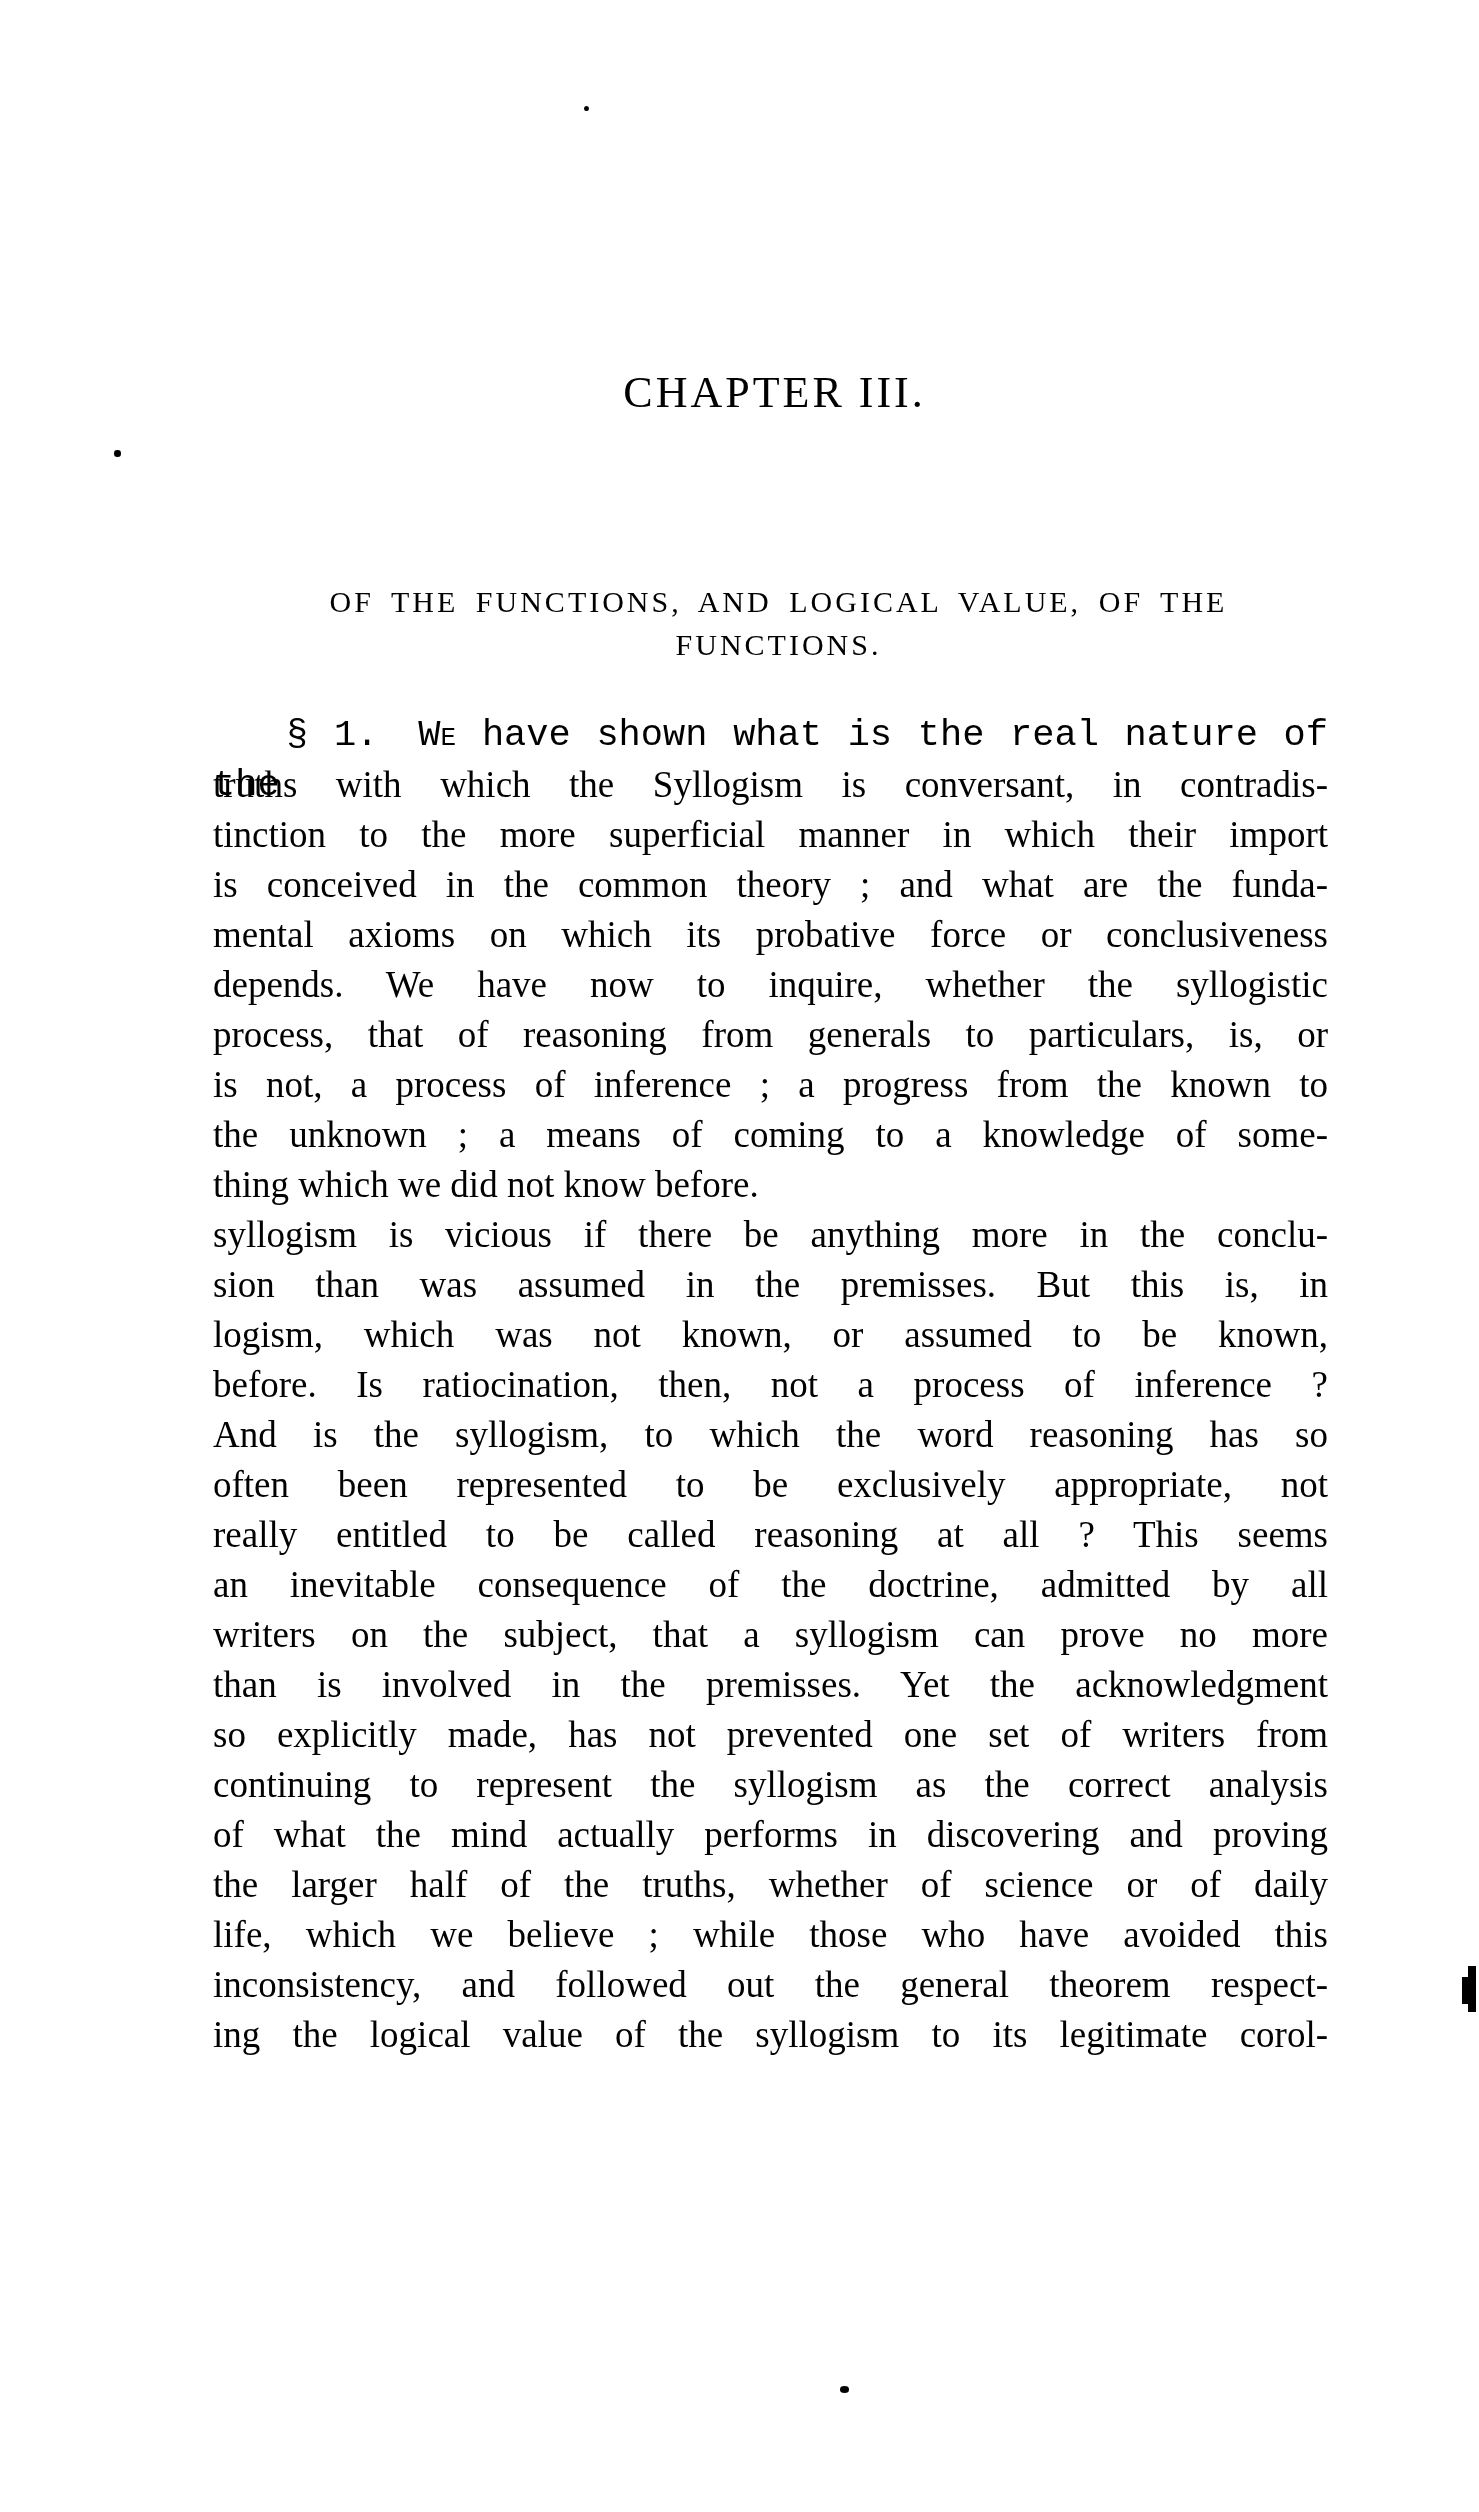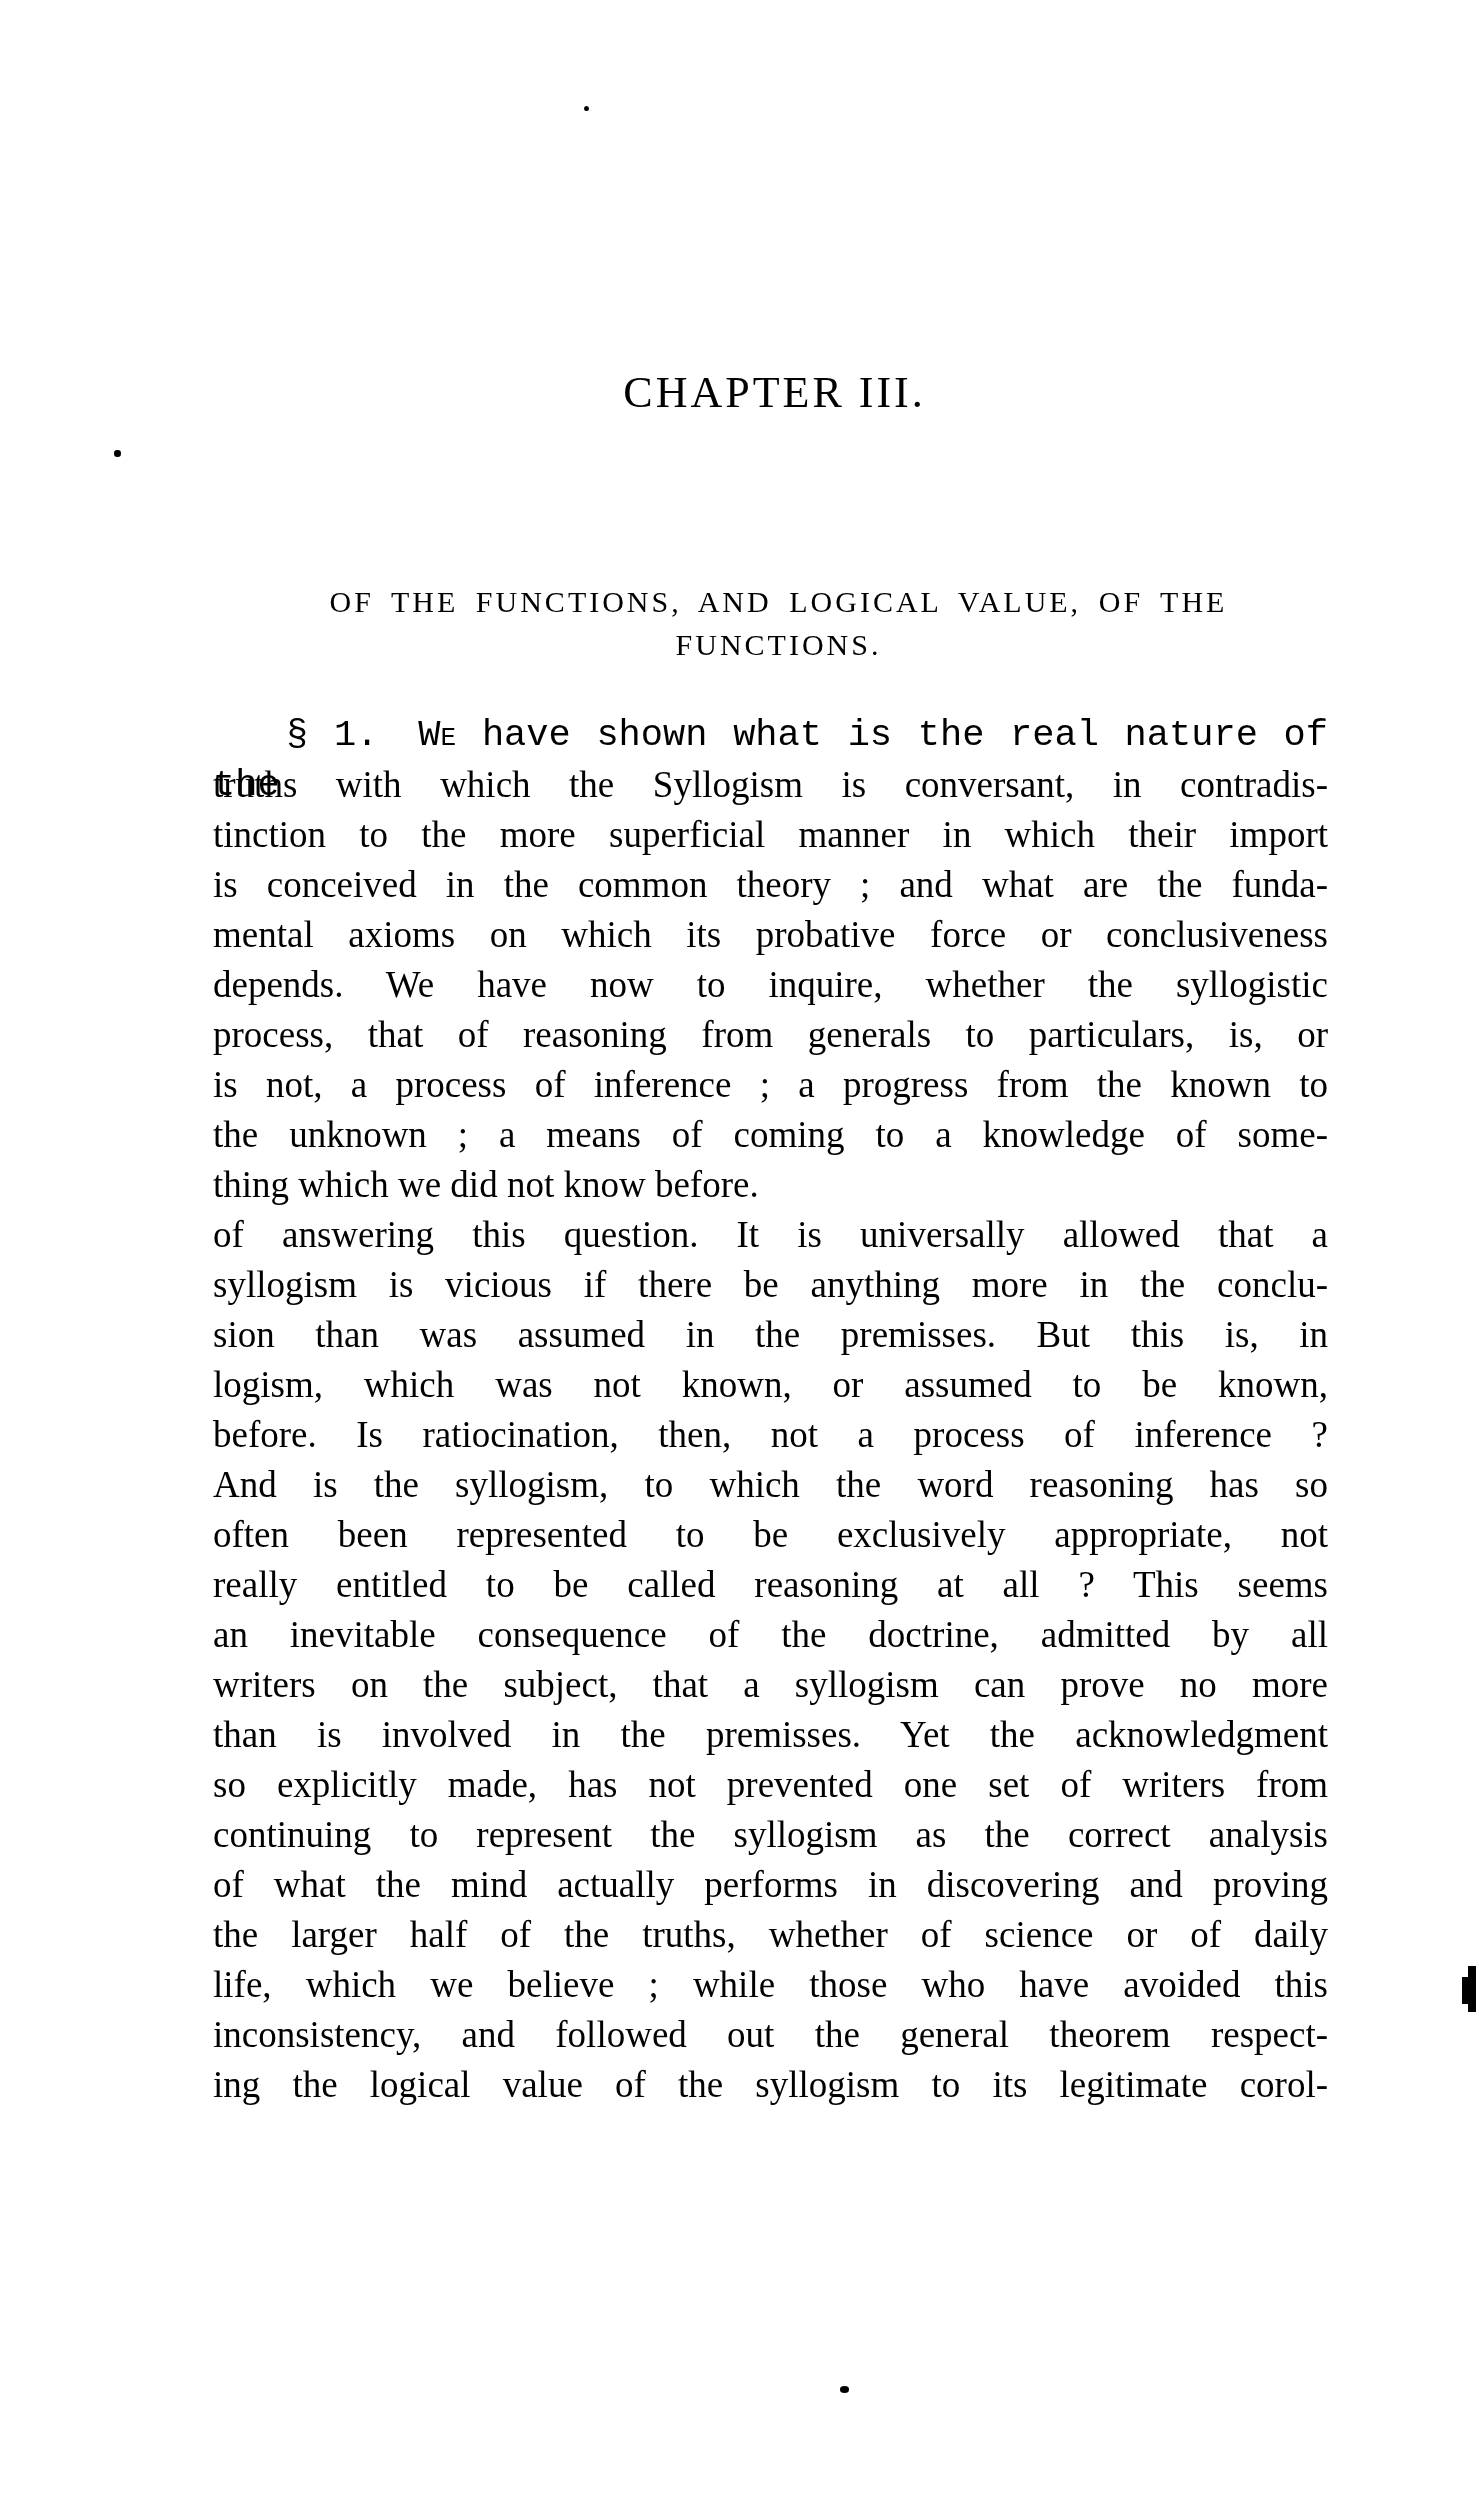--- a/index.html
+++ b/index.html
@@ -101,21 +101,20 @@
   </div>
   <div class="line">truths with which the Syllogism is conversant, in contradis-</div>
   <div class="line">tinction to the more superficial manner in which their import</div>
   <div class="line">is conceived in the common theory ; and what are the funda-</div>
   <div class="line">mental axioms on which its probative force or conclusiveness</div>
   <div class="line">depends.  We have now to inquire, whether the syllogistic</div>
   <div class="line">process, that of reasoning from generals to particulars, is, or</div>
   <div class="line">is not, a process of inference ; a progress from the known to</div>
   <div class="line">the unknown ; a means of coming to a knowledge of some-</div>
   <div class="line para-end">thing which we did not know before.</div>
-  <div class="line">of answering this question.  It is universally allowed that a</div>
   <div class="line">syllogism is vicious if there be anything more in the conclu-</div>
   <div class="line">sion than was assumed in the premisses.  But this is, in</div>
   <div class="line">logism, which was not known, or assumed to be known,</div>
   <div class="line">before.  Is ratiocination, then, not a process of inference ?</div>
   <div class="line">And is the syllogism, to which the word reasoning has so</div>
   <div class="line">often been represented to be exclusively appropriate, not</div>
   <div class="line">really entitled to be called reasoning at all ?  This seems</div>
   <div class="line">an inevitable consequence of the doctrine, admitted by all</div>
   <div class="line">writers on the subject, that a syllogism can prove no more</div>
   <div class="line">than is involved in the premisses.  Yet the acknowledgment</div>

